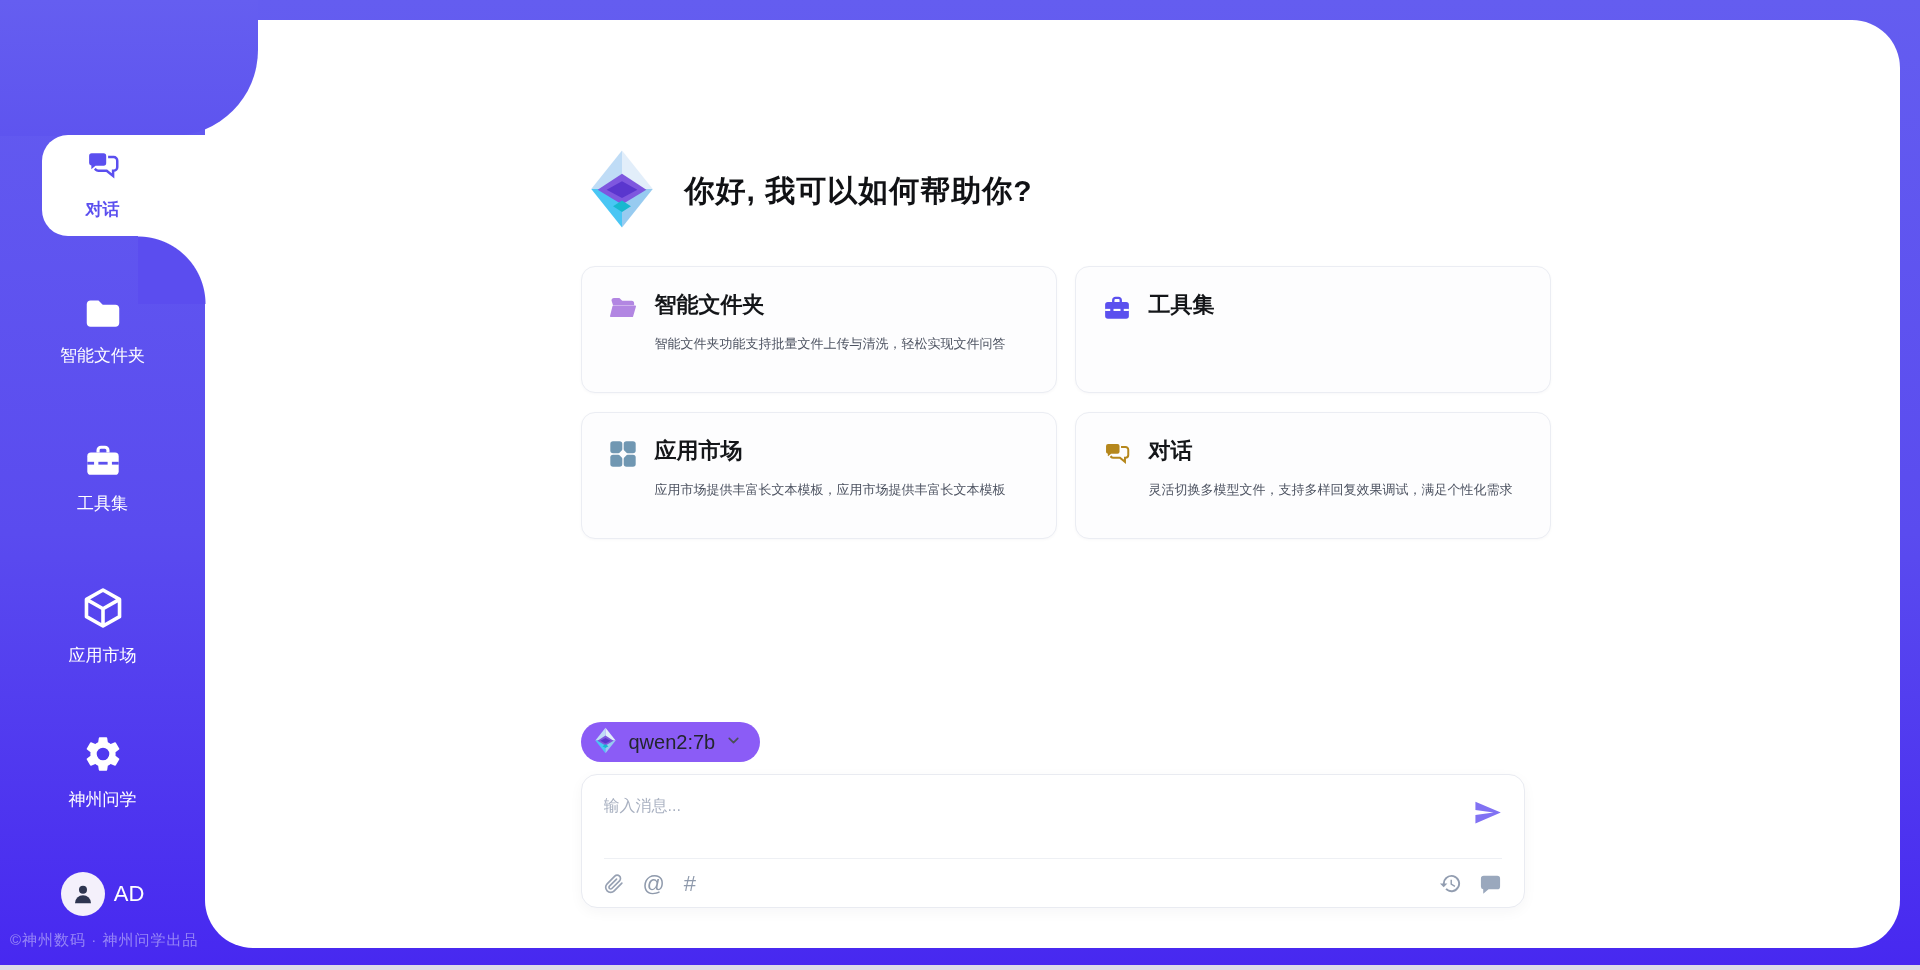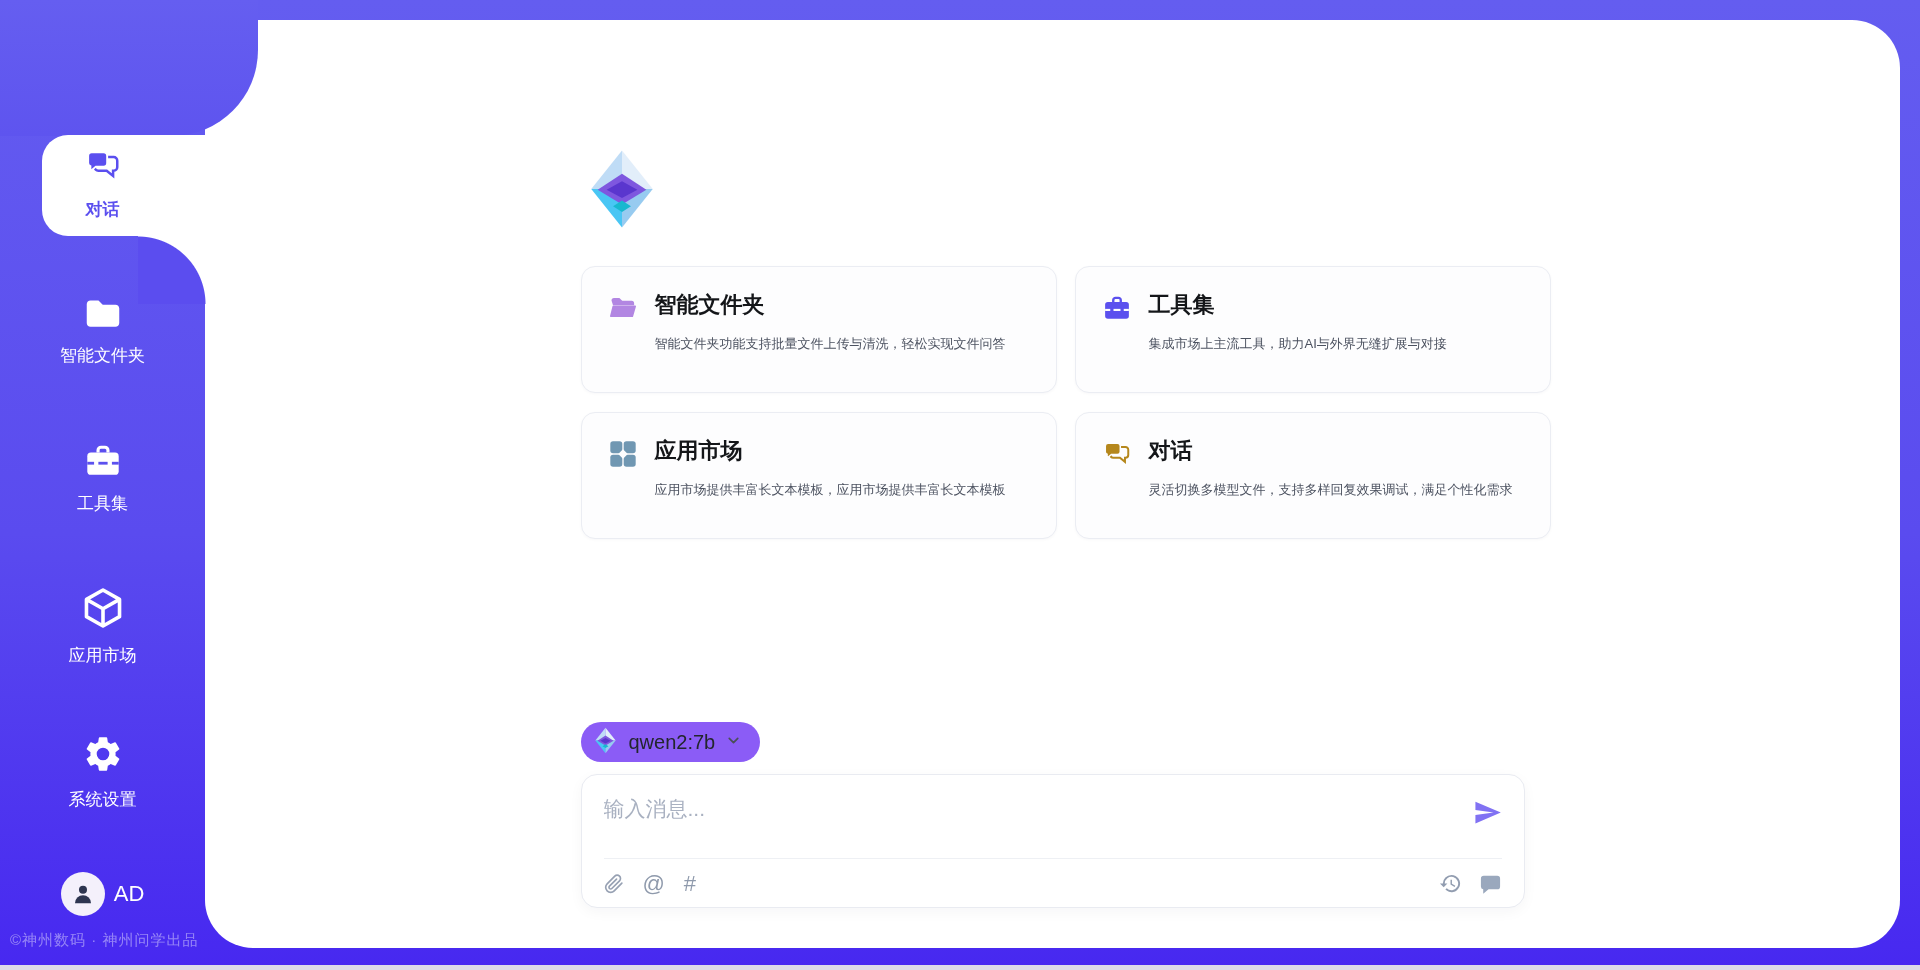--- a/index.html
+++ b/index.html
@@ -62,21 +62,21 @@
 
   .chat-area { margin-top:auto; margin-bottom:40px; width:944px; }
   .model-pill { display:inline-flex; align-items:center; gap:10px; height:40px;
     background:#8b5cf6; border-radius:999px; padding:0 18px 0 11px; cursor:pointer; }
   .model-name { font-size:20px; color:#23262D; }
 
   .input-box { margin-top:12px; background:#fff; border:1px solid #E9EBF1;
     border-radius:16px; padding:15px 22px 12px 22px;
     box-shadow:0 4px 14px rgba(30,30,60,0.04); }
   .input-row { display:flex; align-items:flex-start; min-height:58px; }
-  .msg-input { flex:1; border:none; outline:none; font-size:21px; color:#333;
+  .msg-input { flex:1; border:none; outline:none; font-size:16px; color:#333;
     padding-top:7px; background:transparent;
     font-family:"Liberation Sans","DejaVu Sans",sans-serif; }
   .msg-input::placeholder { color:#A9B1C1; }
   .send-btn { margin-top:8px; cursor:pointer; border:none; background:none; line-height:0; }
   .input-divider { height:1px; background:#EEF0F4; margin-top:10px; }
   .tools-row { display:flex; align-items:center; gap:19px; padding-top:13px; }
   .tool { cursor:pointer; line-height:0; color:#97A1B3; }
   .tool-text { font-size:22px; color:#8F9AAC; line-height:22px; cursor:pointer; }
   .right-tools { margin-left:auto; display:flex; align-items:center; gap:17px; }
 
@@ -147,21 +147,21 @@
     </span>
     <span class="nav-label">应用市场</span>
   </div>
 
   <div class="nav-item" style="top:733px">
     <span>
       <svg width="42" height="42" viewBox="0 0 24 24">
         <path fill="#ffffff" d="M19.14 12.94c.04-.3.06-.61.06-.94s-.02-.64-.07-.94l2.03-1.58a.49.49 0 0 0 .12-.61l-1.92-3.32a.49.49 0 0 0-.59-.22l-2.39.96c-.5-.38-1.03-.7-1.62-.94l-.36-2.54a.48.48 0 0 0-.48-.41h-3.84c-.24 0-.43.17-.47.41l-.36 2.54c-.59.24-1.13.57-1.62.94l-2.39-.96a.49.49 0 0 0-.59.22L2.74 8.87c-.12.21-.08.47.12.61l2.03 1.58c-.05.3-.09.63-.09.94s.02.64.07.94l-2.03 1.58a.49.49 0 0 0-.12.61l1.92 3.32c.12.22.37.29.59.22l2.39-.96c.5.38 1.03.7 1.62.94l.36 2.54c.05.24.24.41.48.41h3.84c.24 0 .44-.17.47-.41l.36-2.54c.59-.24 1.13-.56 1.62-.94l2.39.96c.22.08.47 0 .59-.22l1.92-3.32a.49.49 0 0 0-.12-.61l-2.01-1.58zM12 15.6a3.6 3.6 0 1 1 0-7.2 3.6 3.6 0 0 1 0 7.2z"></path>
       </svg>
     </span>
-    <span class="nav-label">系统设置</span>
+    <span class="nav-label">神州问学</span>
   </div>
 
   <div class="user-row">
     <span class="avatar">
       <svg width="26" height="26" viewBox="0 0 24 24">
         <circle cx="12" cy="8" r="3.7" fill="#2E3550"></circle>
         <path d="M4.6 20.5a7.4 7.4 0 0 1 14.8 0z" fill="#2E3550"></path>
       </svg>
     </span>
     <span class="user-name">AD</span>
@@ -172,20 +172,21 @@
 
 <div class="content">
   <div class="center-col">
 
     <div class="hero">
       <span>
         <svg width="82" height="82" viewBox="0 0 64 64">
             <use href="#gem"></use>
           </svg>
       </span>
+      <span class="hero-title">你好, 我可以如何帮助你?</span>
     </div>
 
     <div class="cards">
 
       <div class="card">
         <span class="card-icon">
           <svg width="30" height="28" viewBox="0 0 24 22">
             <path d="M2.8 5.8A2 2 0 0 1 4.8 3.8h4.3l2.3 2.2h7.5a2 2 0 0 1 2 2v1.5H4z" fill="#B286E2"></path>
             <path d="M2.2 18.4l2-8h17.6l-2.3 8z" fill="#B286E2" stroke="#B286E2" stroke-width="1.2" stroke-linejoin="round"></path>
           </svg>
@@ -201,21 +202,20 @@
           <svg width="30" height="29" viewBox="0 0 24 23">
             <path d="M9 7V5.6A1.8 1.8 0 0 1 10.8 3.8h2.4A1.8 1.8 0 0 1 15 5.6V7" fill="none" stroke="#5B50EE" stroke-width="1.9"></path>
             <rect x="2.5" y="7" width="19" height="13.5" rx="2.2" fill="#5B50EE"></rect>
             <rect x="2.5" y="12.6" width="19" height="1.7" fill="#FDFDFE"></rect>
             <rect x="6.6" y="11.7" width="2.6" height="3.4" rx="0.6" fill="#5B50EE"></rect>
             <rect x="14.8" y="11.7" width="2.6" height="3.4" rx="0.6" fill="#5B50EE"></rect>
           </svg>
         </span>
         <div>
           <div class="card-title">工具集</div>
-          <div class="card-desc">集成市场上主流工具，助力AI与外界无缝扩展与对接</div>
         </div>
       </div>
 
       <div class="card">
         <span class="card-icon">
           <svg width="30" height="30" viewBox="0 0 26 26">
             <rect x="2" y="2" width="10.4" height="10.4" rx="2.4" fill="#7097B2"></rect>
             <rect x="13.6" y="2" width="10.4" height="10.4" rx="2.4" fill="#7097B2"></rect>
             <rect x="2" y="13.6" width="10.4" height="10.4" rx="2.4" fill="#7097B2"></rect>
             <rect x="13.6" y="13.6" width="10.4" height="10.4" rx="2.4" fill="#7097B2"></rect>

